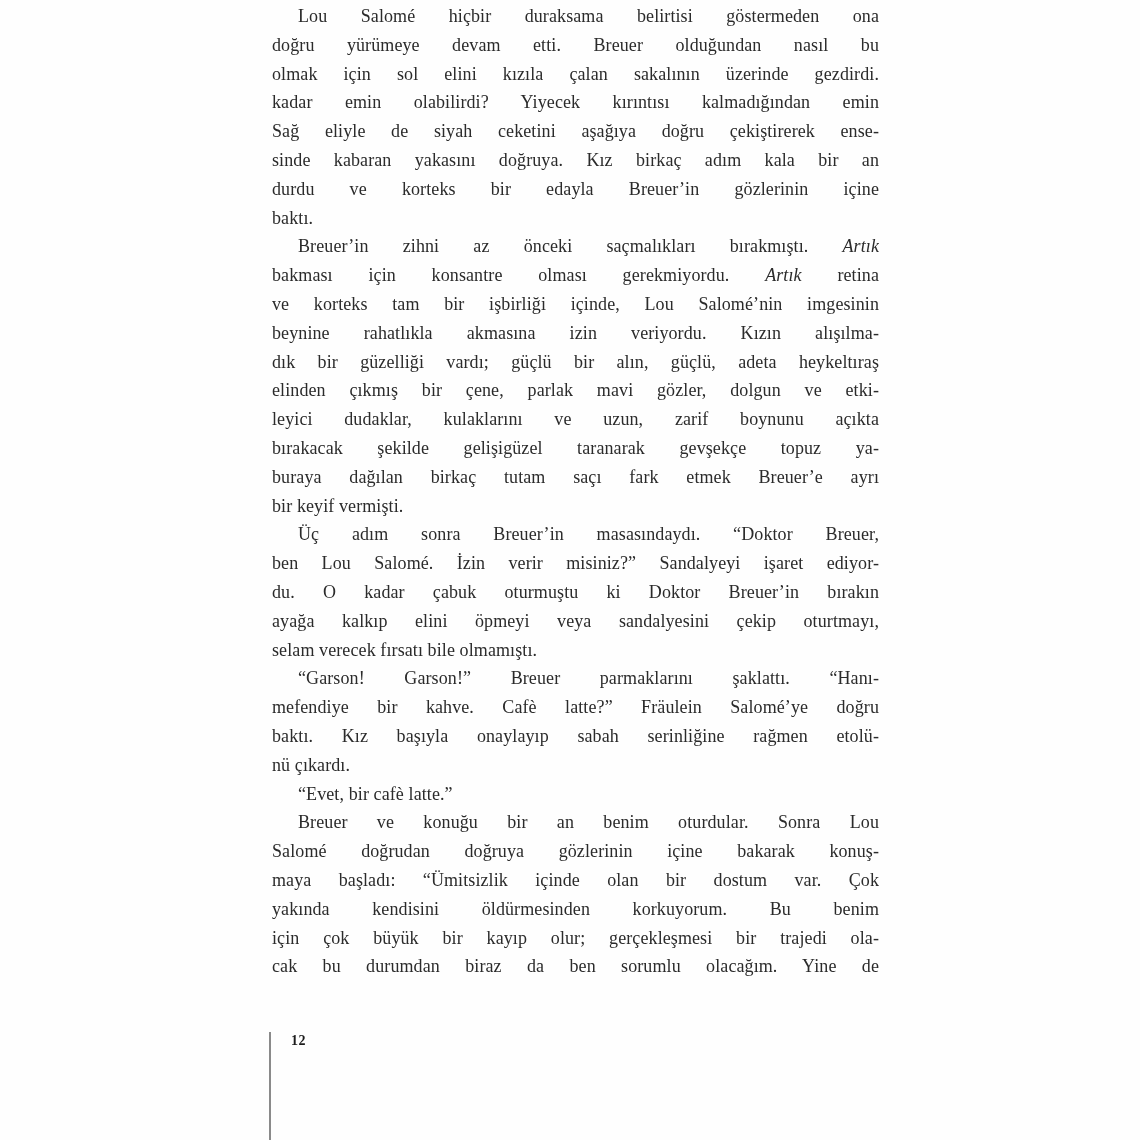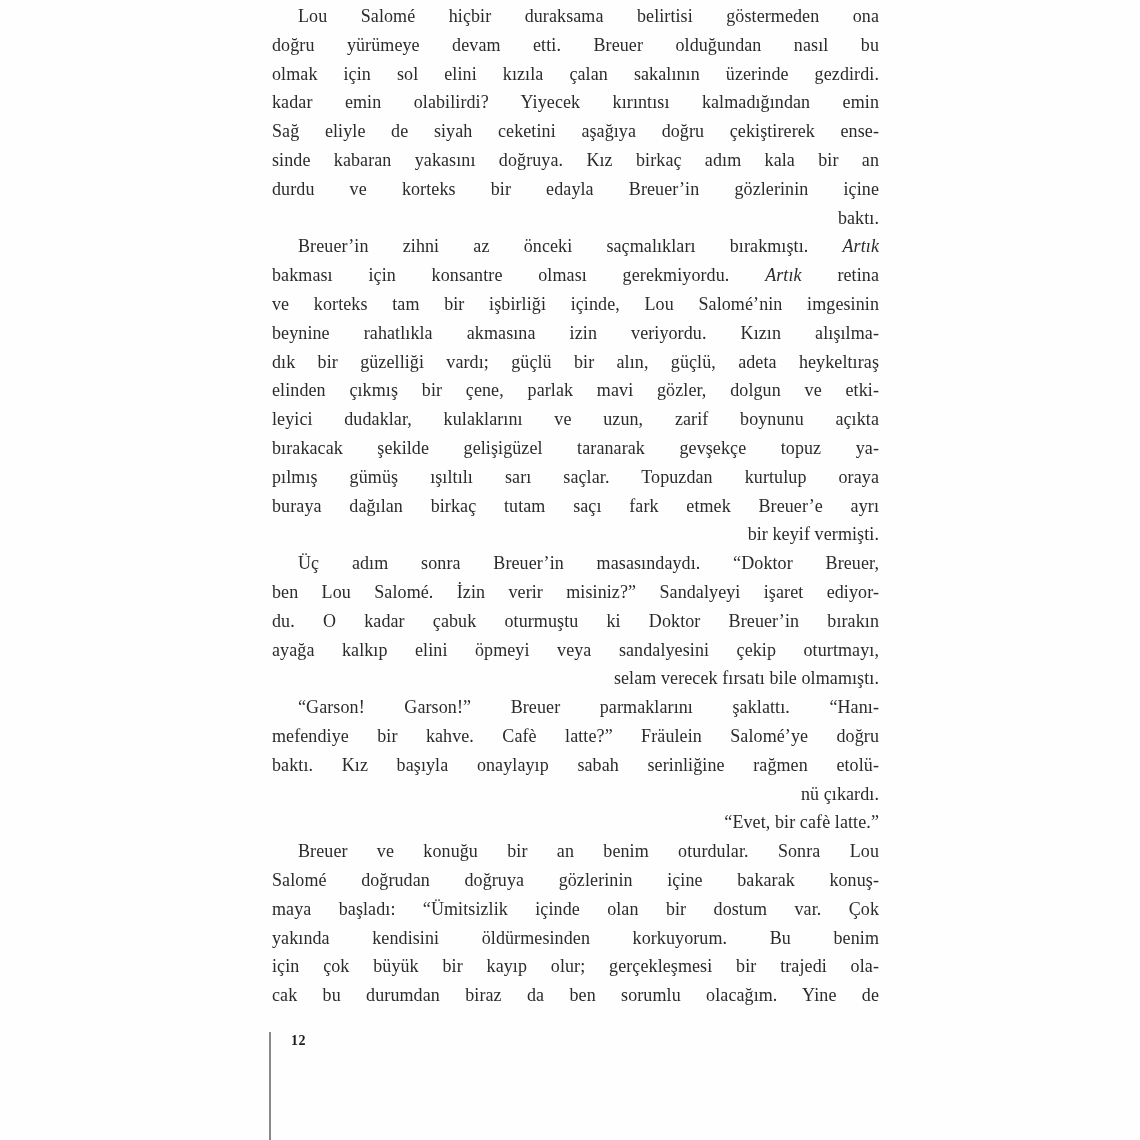--- a/index.html
+++ b/index.html
@@ -21,21 +21,21 @@
     top: 2px;
     width: 607px;
     font-size: 18px;
     line-height: 28.8px;
     color: #2b2b2b;
     letter-spacing: 0.1px;
   }
   .line {
     height: 28.8px;
     overflow: hidden;
-    text-align: right;
+    text-align: left;
   }
   .line.just {
     text-align: justify;
     text-align-last: justify;
     -moz-text-align-last: justify;
   }
   .line.indent {
     text-indent: 26px;
   }
   .line i {
@@ -74,21 +74,20 @@
       <div class="line just"><span>durdu ve korteks bir edayla Breuer’in gözlerinin içine</span></div>
       <div class="line"><span>baktı.</span></div>
       <div class="line just indent"><span>Breuer’in zihni az önceki saçmalıkları bırakmıştı. </span><i>Artık</i></div>
       <div class="line just"><span>bakması için konsantre olması gerekmiyordu. </span><i>Artık</i><span> retina</span></div>
       <div class="line just"><span>ve korteks tam bir işbirliği içinde, Lou Salomé’nin imgesinin</span></div>
       <div class="line just"><span>beynine rahatlıkla akmasına izin veriyordu. Kızın alışılma-</span></div>
       <div class="line just"><span>dık bir güzelliği vardı; güçlü bir alın, güçlü, adeta heykeltıraş</span></div>
       <div class="line just"><span>elinden çıkmış bir çene, parlak mavi gözler, dolgun ve etki-</span></div>
       <div class="line just"><span>leyici dudaklar, kulaklarını ve uzun, zarif boynunu açıkta</span></div>
       <div class="line just"><span>bırakacak şekilde gelişigüzel taranarak gevşekçe topuz ya-</span></div>
-      <div class="line just"><span>pılmış gümüş ışıltılı sarı saçlar. Topuzdan kurtulup oraya</span></div>
       <div class="line just"><span>buraya dağılan birkaç tutam saçı fark etmek Breuer’e ayrı</span></div>
       <div class="line"><span>bir keyif vermişti.</span></div>
       <div class="line just indent"><span>Üç adım sonra Breuer’in masasındaydı. “Doktor Breuer,</span></div>
       <div class="line just"><span>ben Lou Salomé. İzin verir misiniz?” Sandalyeyi işaret ediyor-</span></div>
       <div class="line just"><span>du. O kadar çabuk oturmuştu ki Doktor Breuer’in bırakın</span></div>
       <div class="line just"><span>ayağa kalkıp elini öpmeyi veya sandalyesini çekip oturtmayı,</span></div>
       <div class="line"><span>selam verecek fırsatı bile olmamıştı.</span></div>
       <div class="line just indent"><span>“Garson! Garson!” Breuer parmaklarını şaklattı. “Hanı-</span></div>
       <div class="line just"><span>mefendiye bir kahve. Cafè latte?” Fräulein Salomé’ye doğru</span></div>
       <div class="line just"><span>baktı. Kız başıyla onaylayıp sabah serinliğine rağmen etolü-</span></div>

